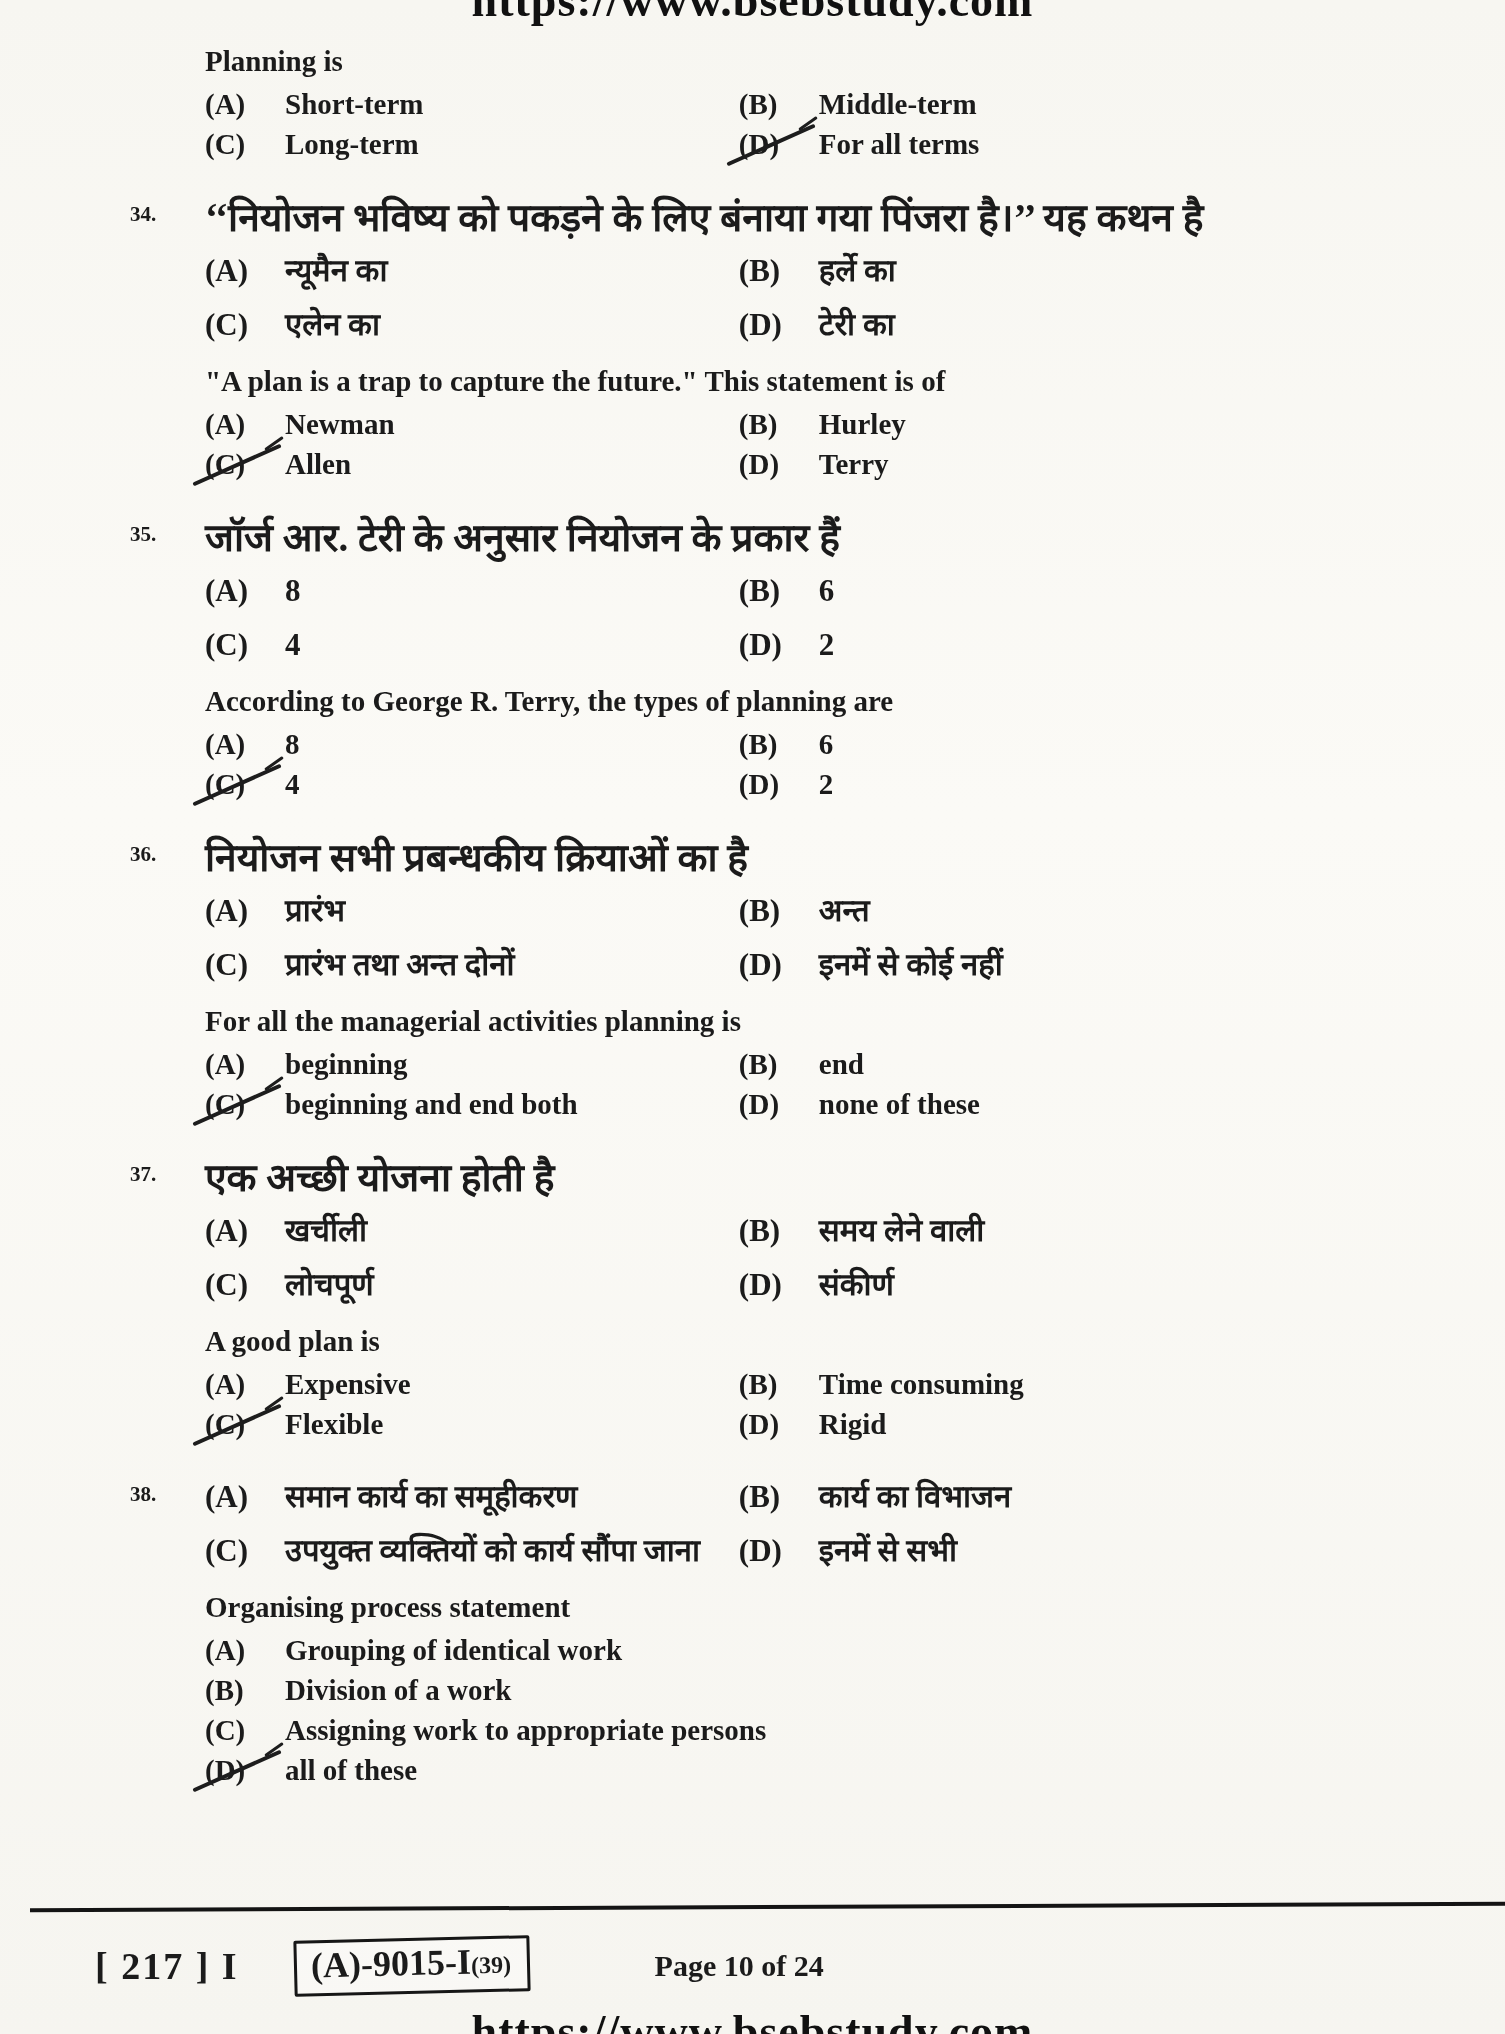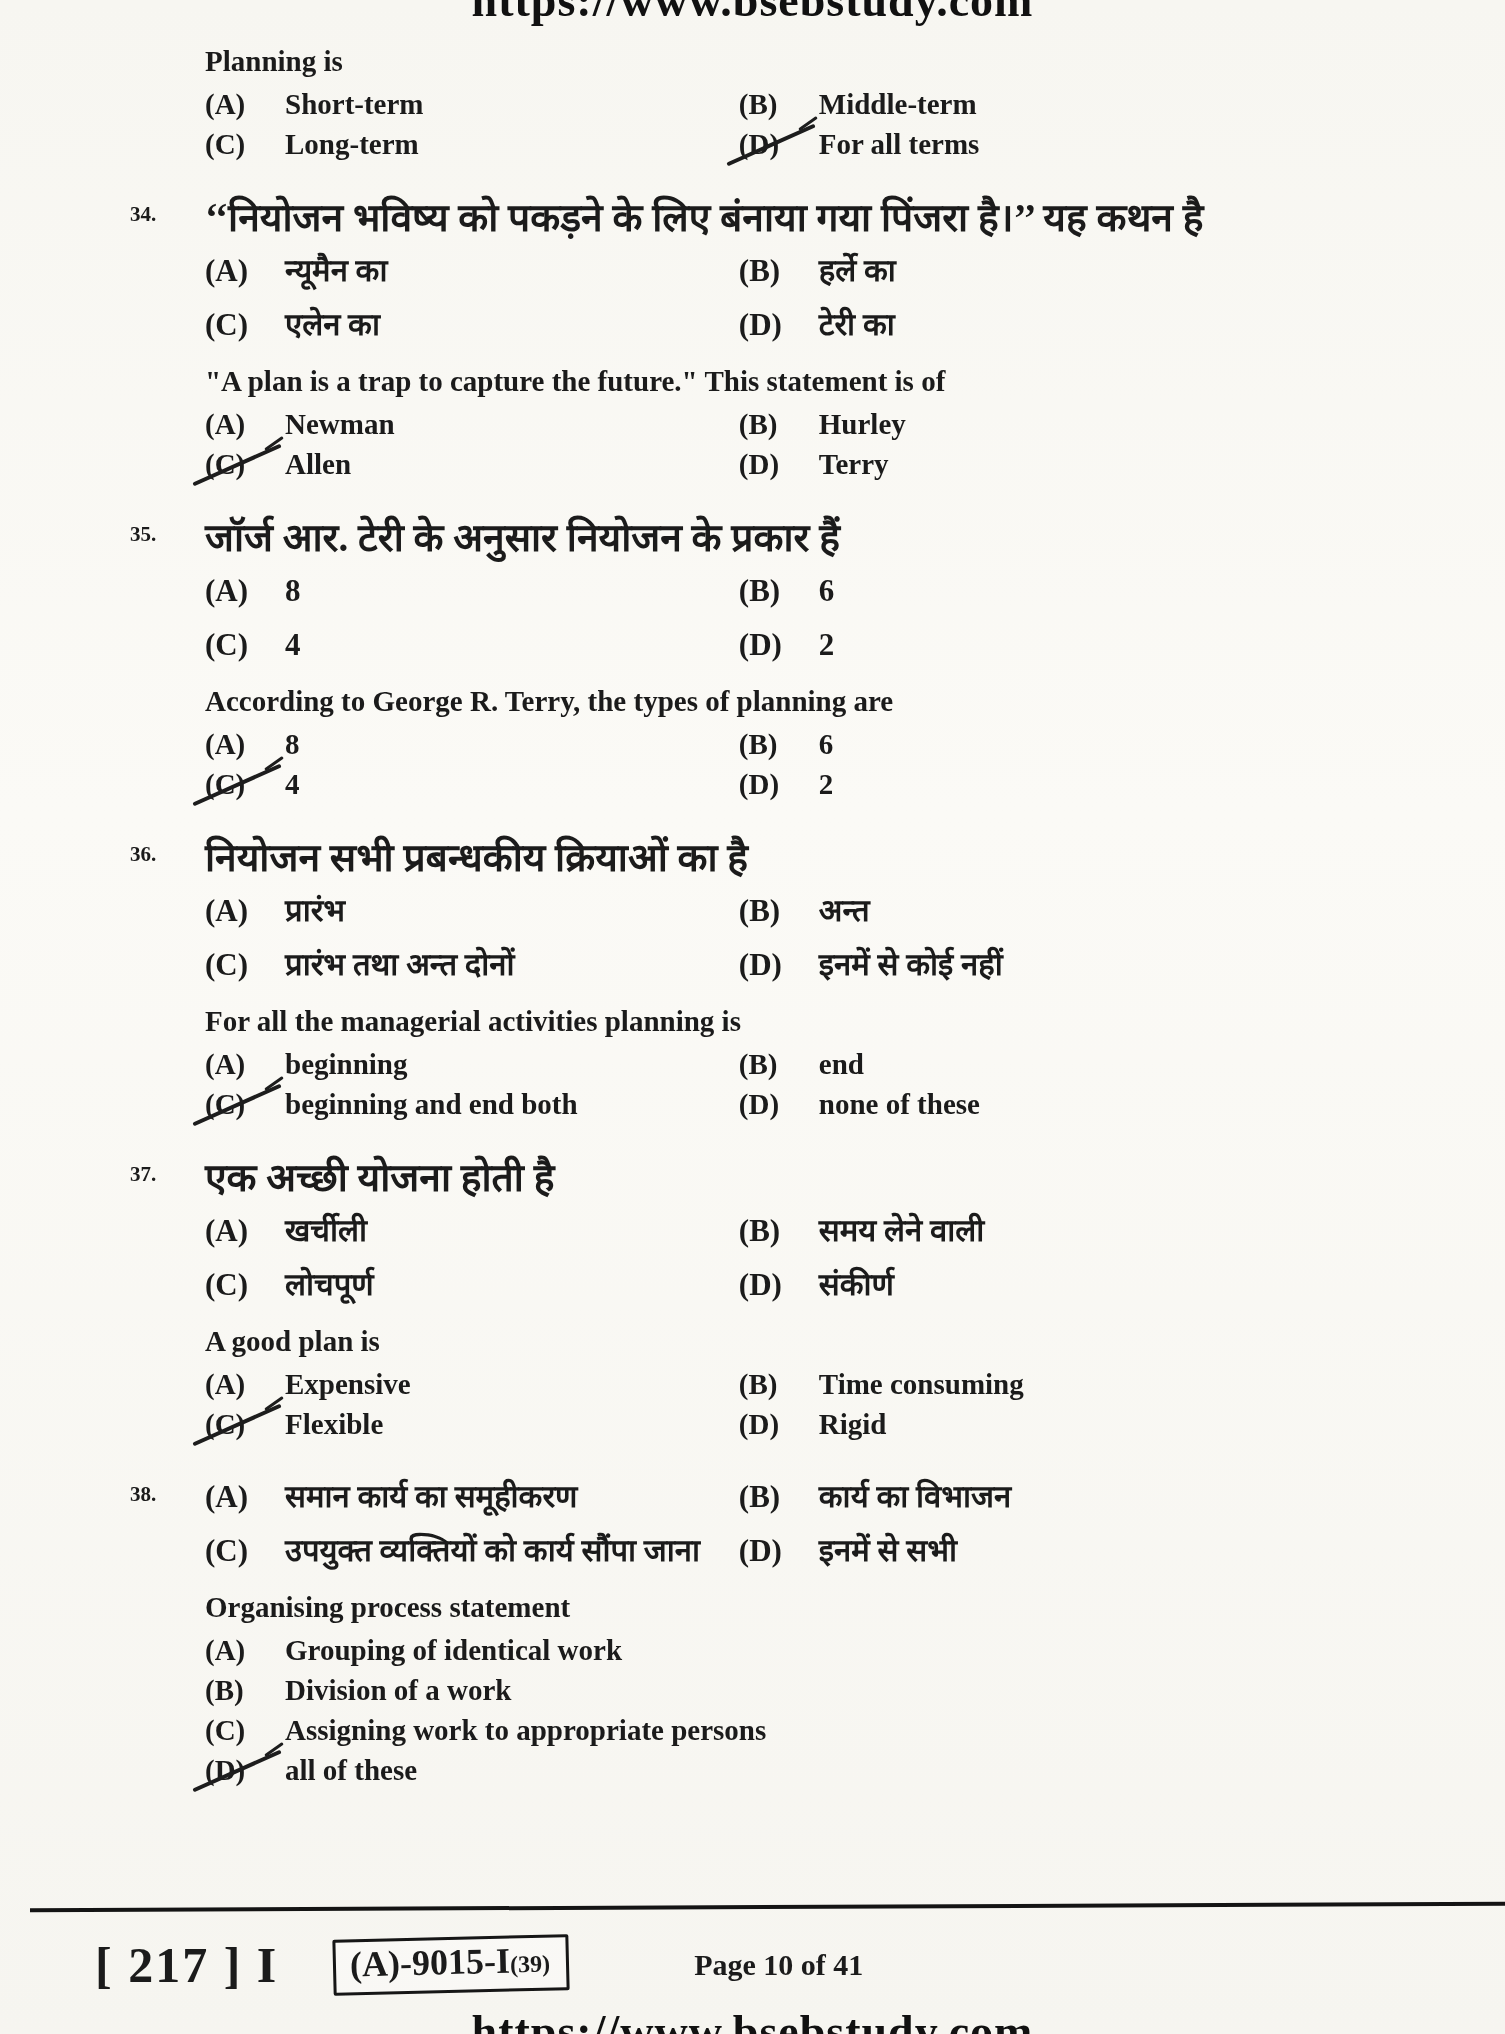--- a/index.html
+++ b/index.html
@@ -49,21 +49,21 @@
   }
 
   .footer-rule{
     position:absolute;left:30px;right:0;bottom:125px;height:4px;
     background:#141414;transform:rotate(-0.25deg);
   }
   .footer{
     position:absolute;left:0;right:0;bottom:40px;
     display:flex;align-items:center;
   }
-  .booklet-code{margin-left:95px;font-size:50px;font-weight:700;letter-spacing:2px;white-space:nowrap;}
+  .booklet-code{margin-left:95px;font-size:38px;font-weight:700;letter-spacing:2px;white-space:nowrap;}
   .paper-code-box{
     margin-left:55px;border:3px solid #161616;border-radius:2px;
     padding:1px 16px 7px 14px;transform:rotate(-1.4deg);
     display:flex;align-items:baseline;background:rgba(255,255,255,0.35);
     white-space:nowrap;
   }
   .paper-code-main{font-size:36px;font-weight:700;}
   .paper-code-sub{font-size:24px;font-weight:700;}
   .page-indicator{margin-left:125px;font-size:30px;font-weight:600;white-space:nowrap;}
 </style>
@@ -314,16 +314,16 @@
   </div>
 
 <div class="footer-rule"></div>
 
 <div class="footer">
   <span class="booklet-code">[ 217 ] I</span>
   <span class="paper-code-box">
     <span class="paper-code-main">(A)-9015-I</span>
     <span class="paper-code-sub">(39)</span>
   </span>
-  <span class="page-indicator">Page 10 of 41</span>
+  <span class="page-indicator">Page 10 of 24</span>
 </div>
 
 <div class="page-url bottom">https://www.bsebstudy.com</div>
 
 </body></html>

